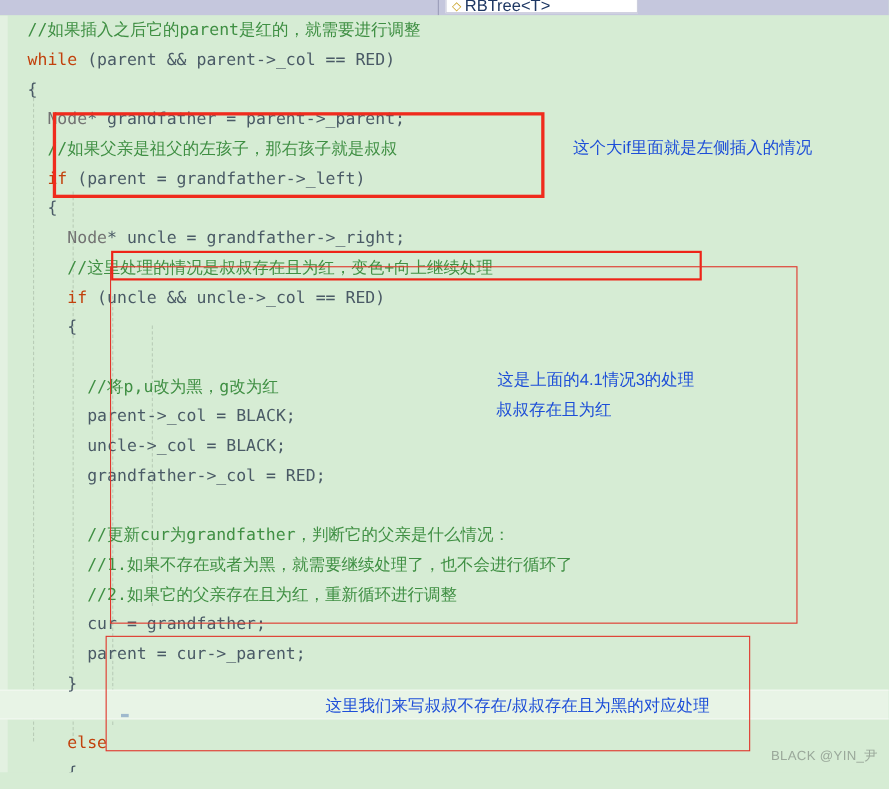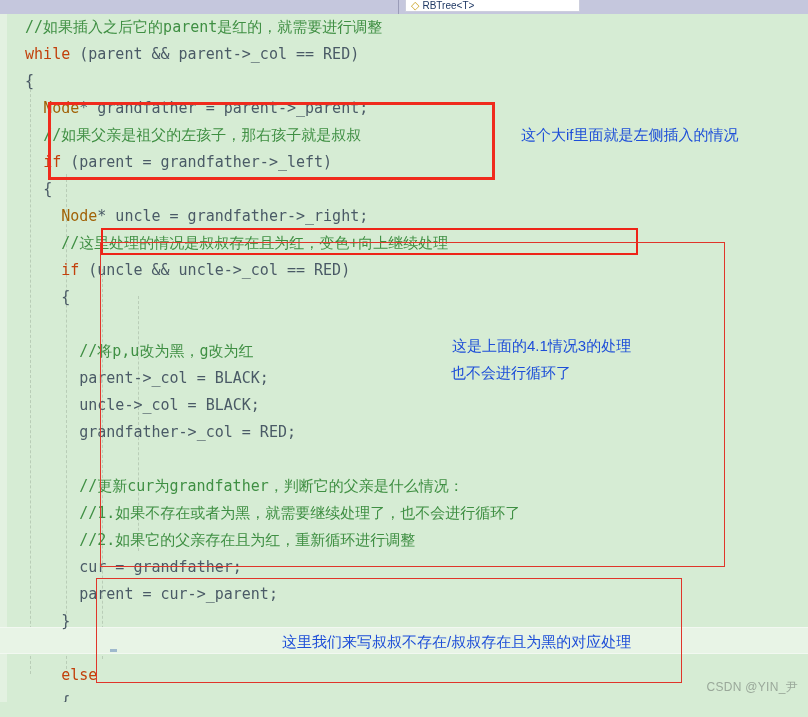--- a/index.html
+++ b/index.html
@@ -19,21 +19,21 @@
   #navbar .nav-combo{
     position:absolute;left:405px;top:-10px;width:175px;height:22px;
     background:#ffffff;border:1px solid #cccedd;
     display:flex;align-items:flex-end;padding-left:5px;box-sizing:border-box;
   }
   #navbar .nav-combo .combo-icon{
     color:#c8a020;font-size:11px;line-height:11px;margin-right:3px;
     font-family:"DejaVu Sans",sans-serif;
   }
   #navbar .nav-combo .combo-text{
-    color:#1f3864;font-size:10px;line-height:11px;
+    color:#1f3864;font-size:15px;line-height:11px;
     font-family:"Liberation Sans",sans-serif;white-space:nowrap;
   }
   #navbar .nav-divider{
     position:absolute;left:398px;top:0;width:1px;height:14px;background:#9a9cb8;
   }
 
   
   #editor{
     position:absolute;left:0;top:14px;width:808px;height:688px;
     background:#d6ecd4;
@@ -47,21 +47,21 @@
     position:absolute;left:7px;top:0;width:801px;height:703px;
     font-family:"DejaVu Sans Mono","Liberation Mono",monospace;
     font-size:15px;
     line-height:27px;
     white-space:pre;
   }
   .ln{height:27px;line-height:27px;white-space:pre;position:relative;}
   
   .cmt{color:#3f8f43;}
   .kw{color:#c2410c;}
-  .typ{color:#a16207;}
+  .typ{color:#737373;}
   .pln{color:#4a5a66;text-align:center;}
 
   
   .guide{
     position:absolute;top:0;width:1px;height:703px;
     border-left:1px dashed #b9cdb7;
   }
 
   
   #current-line{
@@ -120,18 +120,18 @@
   <div id="boxes-layer">
       <div class="redbox" style="left: 48px; top: 88px; width: 447px; height: 78px;"></div>
       <div class="redbox-thin2" style="left: 101px; top: 214px; width: 537px; height: 27px;"></div>
       <div class="redbox-thin" style="left: 100px; top: 228px; width: 625px; height: 325px;"></div>
       <div class="redbox-thin" style="left: 96px; top: 564px; width: 586px; height: 105px;"></div>
     </div>
 
   <div id="anno-layer">
       <div class="anno" style="left: 521px; top: 110px;">这个大if里面就是左侧插入的情况</div>
       <div class="anno" style="left: 452px; top: 321px;">这是上面的4.1情况3的处理</div>
-      <div class="anno" style="left: 451px; top: 348px;">也不会进行循环了</div>
-      <div class="anno" style="left: 282px; top: 617px;">这里我们来写叔叔不存在/叔叔存在且为黑的对应处理</div>
+      <div class="anno" style="left: 451px; top: 348px;">叔叔存在且为红</div>
+      <div class="anno" style="left: 296px; top: 617px;">这里我们来写叔叔不存在/叔叔存在且为黑的对应处理</div>
     </div>
 
-  <div id="watermark">CSDN @YIN_尹</div>
+  <div id="watermark">BLACK @YIN_尹</div>
 </div>
 
 </body></html>

